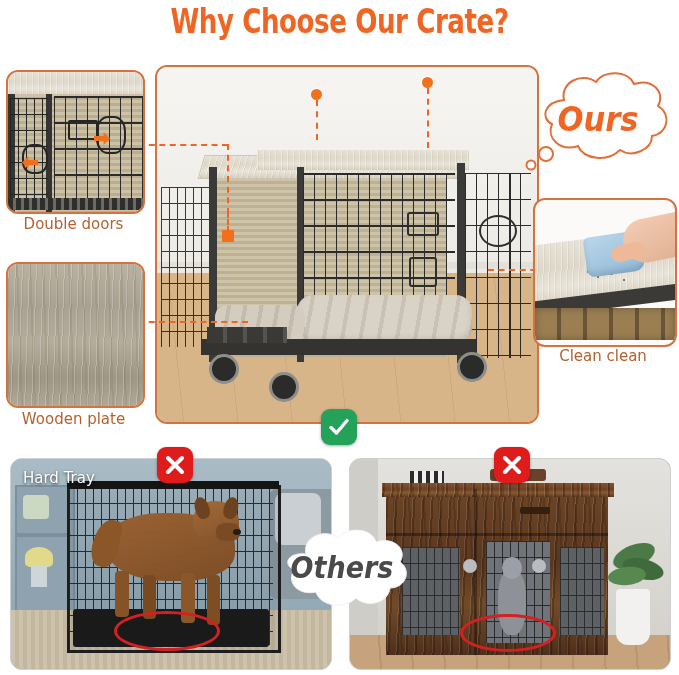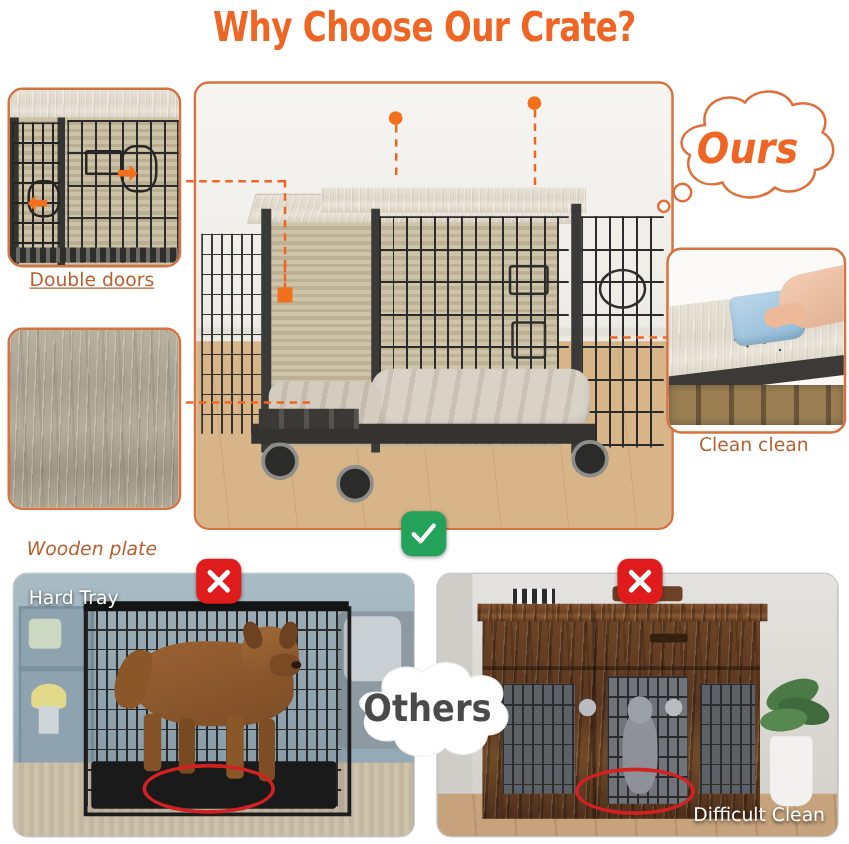--- a/index.html
+++ b/index.html
@@ -156,26 +156,26 @@
     <div style="position:absolute;left:88px;top:44px;width:26px;height:34px;border:2px solid #262624;border-radius:40%;"></div>
     <div style="position:absolute;left:14px;top:72px;width:22px;height:26px;border:2px solid #262624;border-radius:40%;"></div>
     <div style="position:absolute;left:0;top:126px;width:100%;height:12px;
         background:repeating-linear-gradient(90deg,#2e2e2c 0 5px,#6b6a65 5px 8px);"></div>
   </div>
   <div class="sqM" style="left:86px;top:60px;width:16px;height:13px;
        clip-path:polygon(0 30%,60% 30%,60% 0,100% 50%,60% 100%,60% 70%,0 70%);"></div>
   <div class="sqM" style="left:14px;top:84px;width:16px;height:13px;
        clip-path:polygon(100% 30%,40% 30%,40% 0,0 50%,40% 100%,40% 70%,100% 70%);"></div>
 </div>
-<div class="flabel" style="left:0px;top:215px;width:147px;text-decoration:underline;">Double doors</div>
+<div class="flabel" style="left:0px;top:215px;width:147px;">Double doors</div>
 
 <div class="fpanel" style="left:6px;top:262px;width:135px;height:142px;">
   <div class="photo wood"></div>
 </div>
-<div class="flabel" style="left:0px;top:430px;width:147px;font-style:italic;">Wooden plate</div>
+<div class="flabel" style="left:0px;top:410px;width:147px;">Wooden plate</div>
 
 <div class="fpanel" style="left:533px;top:198px;width:140px;height:145px;background:#fbfaf8;">
   <div class="photo">
 
     <div class="wood-light" style="position:absolute;left:-10px;top:36px;width:170px;height:64px;
         transform:skewY(-7deg);"></div>
 
     <div style="position:absolute;left:-10px;top:92px;width:170px;height:16px;background:#3b3a36;transform:skewY(-7deg);"></div>
 
     <div style="position:absolute;left:0;top:108px;width:100%;height:32px;
@@ -300,29 +300,28 @@
     <div style="position:absolute;left:266px;top:130px;width:34px;height:56px;background:#f2f1ef;border-radius:4px 4px 12px 12px;"></div>
     <div style="position:absolute;left:262px;top:86px;width:44px;height:22px;border-radius:50%;background:#4c7a47;transform:rotate(-22deg);"></div>
     <div style="position:absolute;left:272px;top:100px;width:42px;height:20px;border-radius:50%;background:#3f6b3c;transform:rotate(14deg);"></div>
     <div style="position:absolute;left:258px;top:108px;width:38px;height:18px;border-radius:50%;background:#56884f;transform:rotate(-6deg);"></div>
 
     <div style="position:absolute;left:140px;top:10px;width:56px;height:12px;background:#6b4128;border-radius:3px;"></div>
     <div style="position:absolute;left:60px;top:12px;width:34px;height:12px;
         background:repeating-linear-gradient(90deg,#2b2b2b 0 4px,#f0f0f0 4px 8px);"></div>
   </div>
   <div class="redellipse" style="left:110px;top:155px;width:90px;height:32px;"></div>
-  <div class="ctag" style="right:10px;bottom:8px;">Difficult Clean</div>
 </div>
 
 <div class="badge red" style="left:494px;top:447px;width:36px;height:36px;">
   <svg width="24" height="24" viewBox="0 0 24 24">
     <path d="M5 5 L19 19 M19 5 L5 19" stroke="#ffffff" stroke-width="4" stroke-linecap="round"></path>
   </svg>
 </div>
 
-<div class="cloud" style="left:268px;top:524px;width:148px;height:92px;">
+<div class="cloud" style="left:268px;top:524px;width:148px;height:92px;font-style:italic;">
   <svg width="148" height="92" viewBox="0 0 148 92">
     <path d="M38 30 C34 12 58 4 70 14 C80 2 104 4 108 18 C126 12 140 26 132 38
              C144 46 138 64 122 64 C120 80 98 84 88 74 C76 86 52 82 48 68
              C30 72 18 58 26 46 C14 40 20 28 38 30 Z" fill="#ffffff" stroke="#f2f2f2" stroke-width="1"></path>
   </svg>
   <div class="txt" style="left:0;top:26px;font-size:30px;color:#4a4a4a;">Others</div>
 </div>
 
 </body></html>

